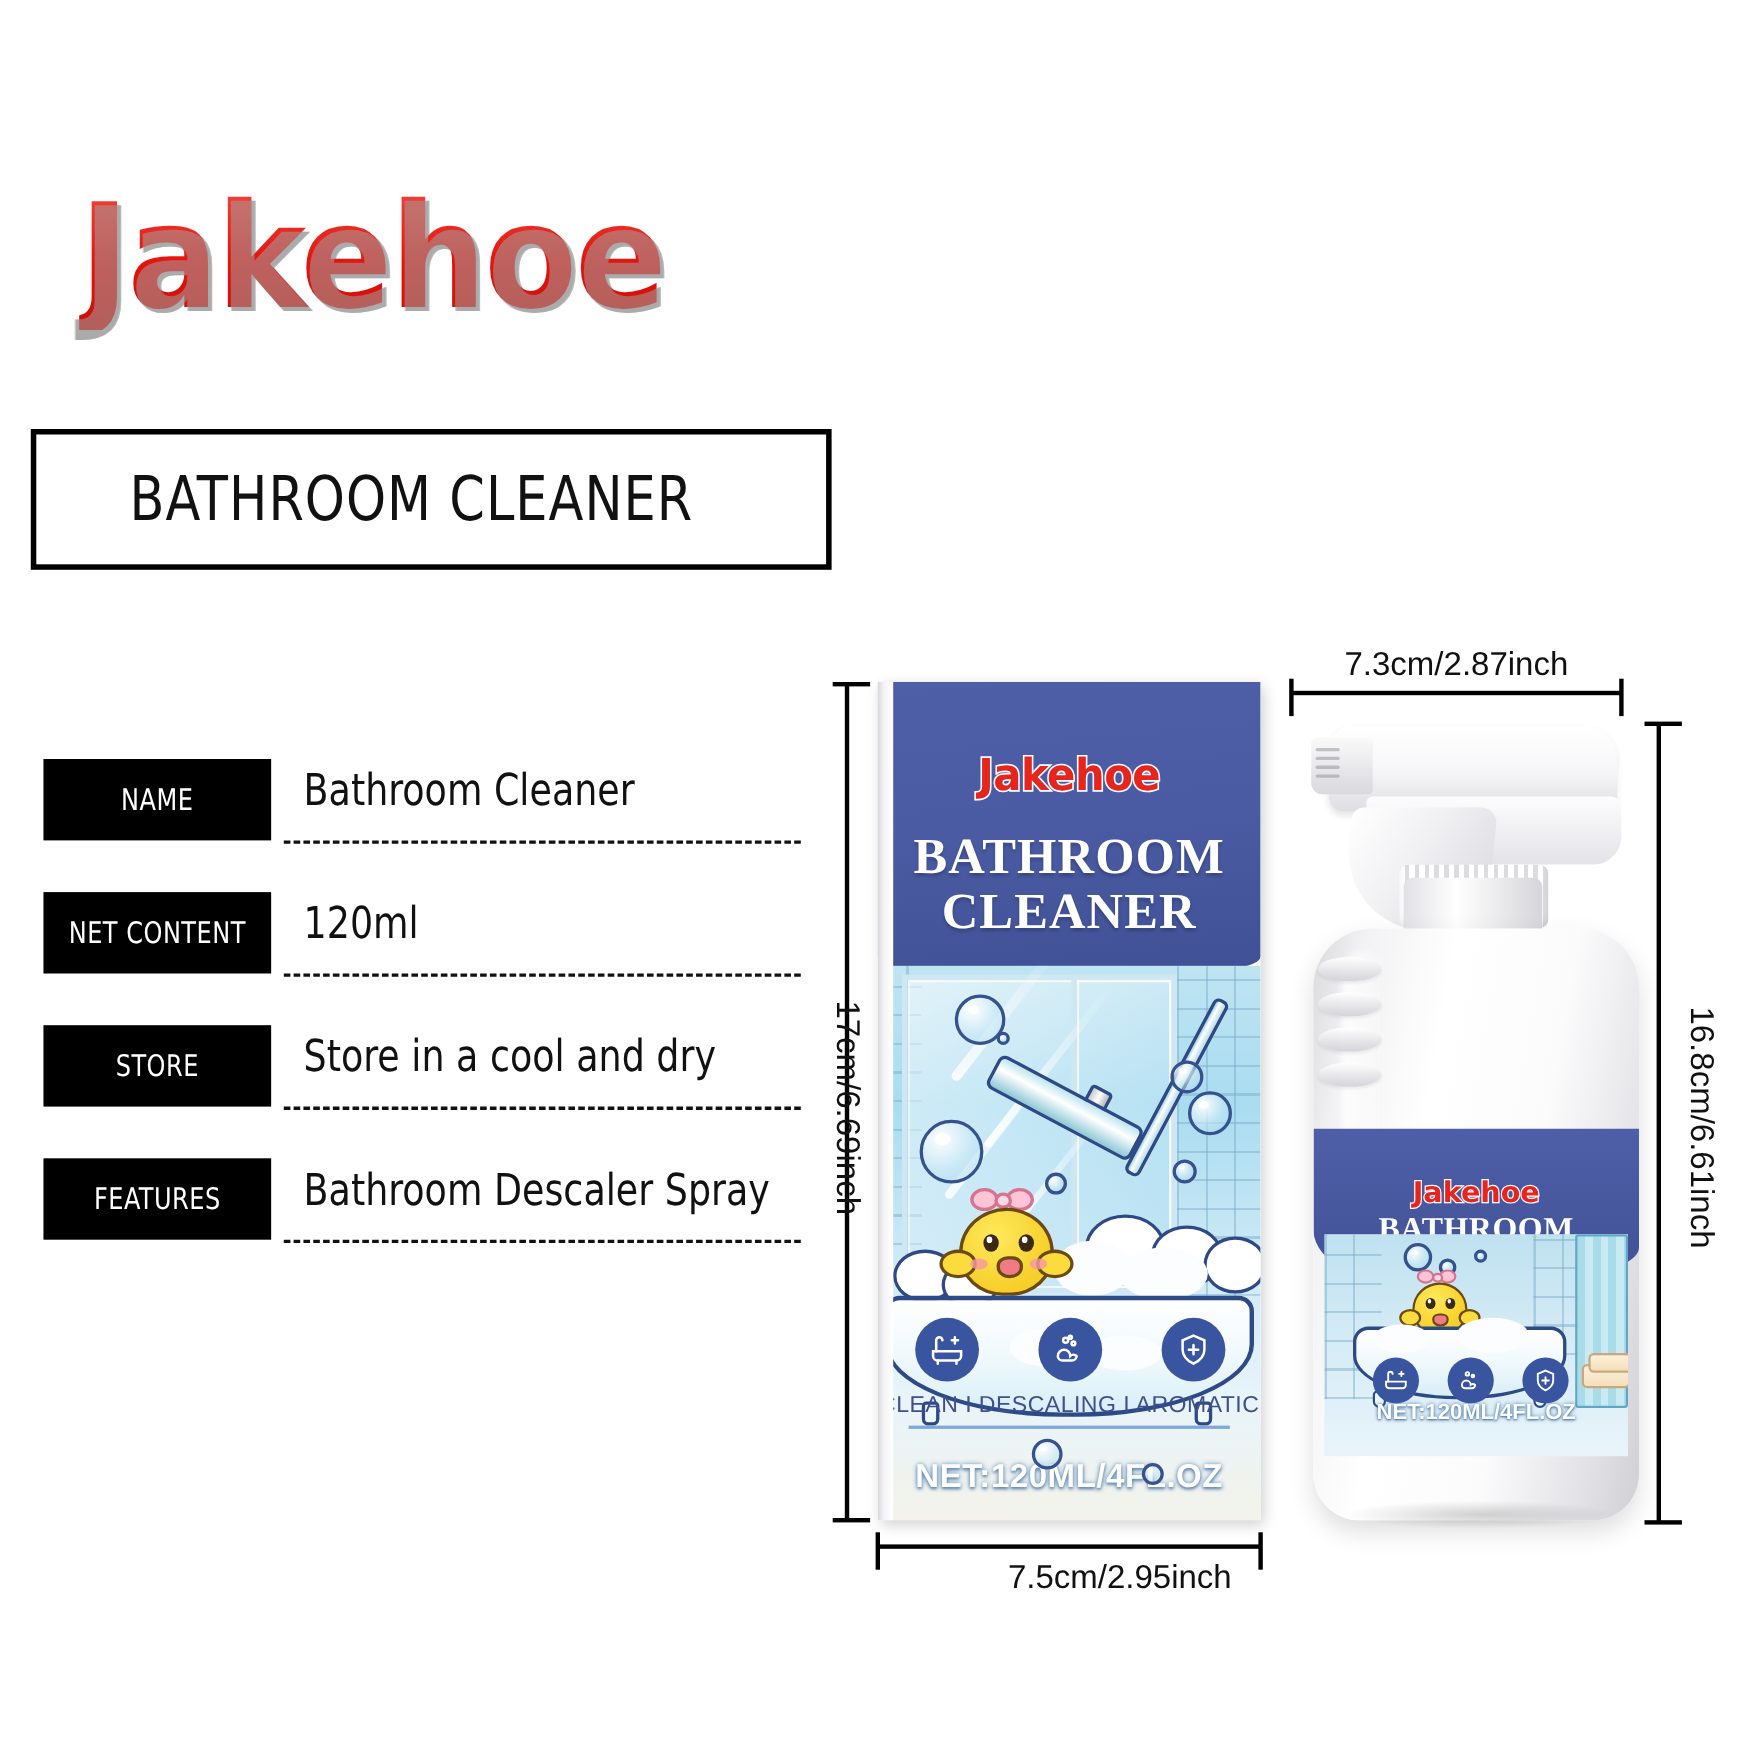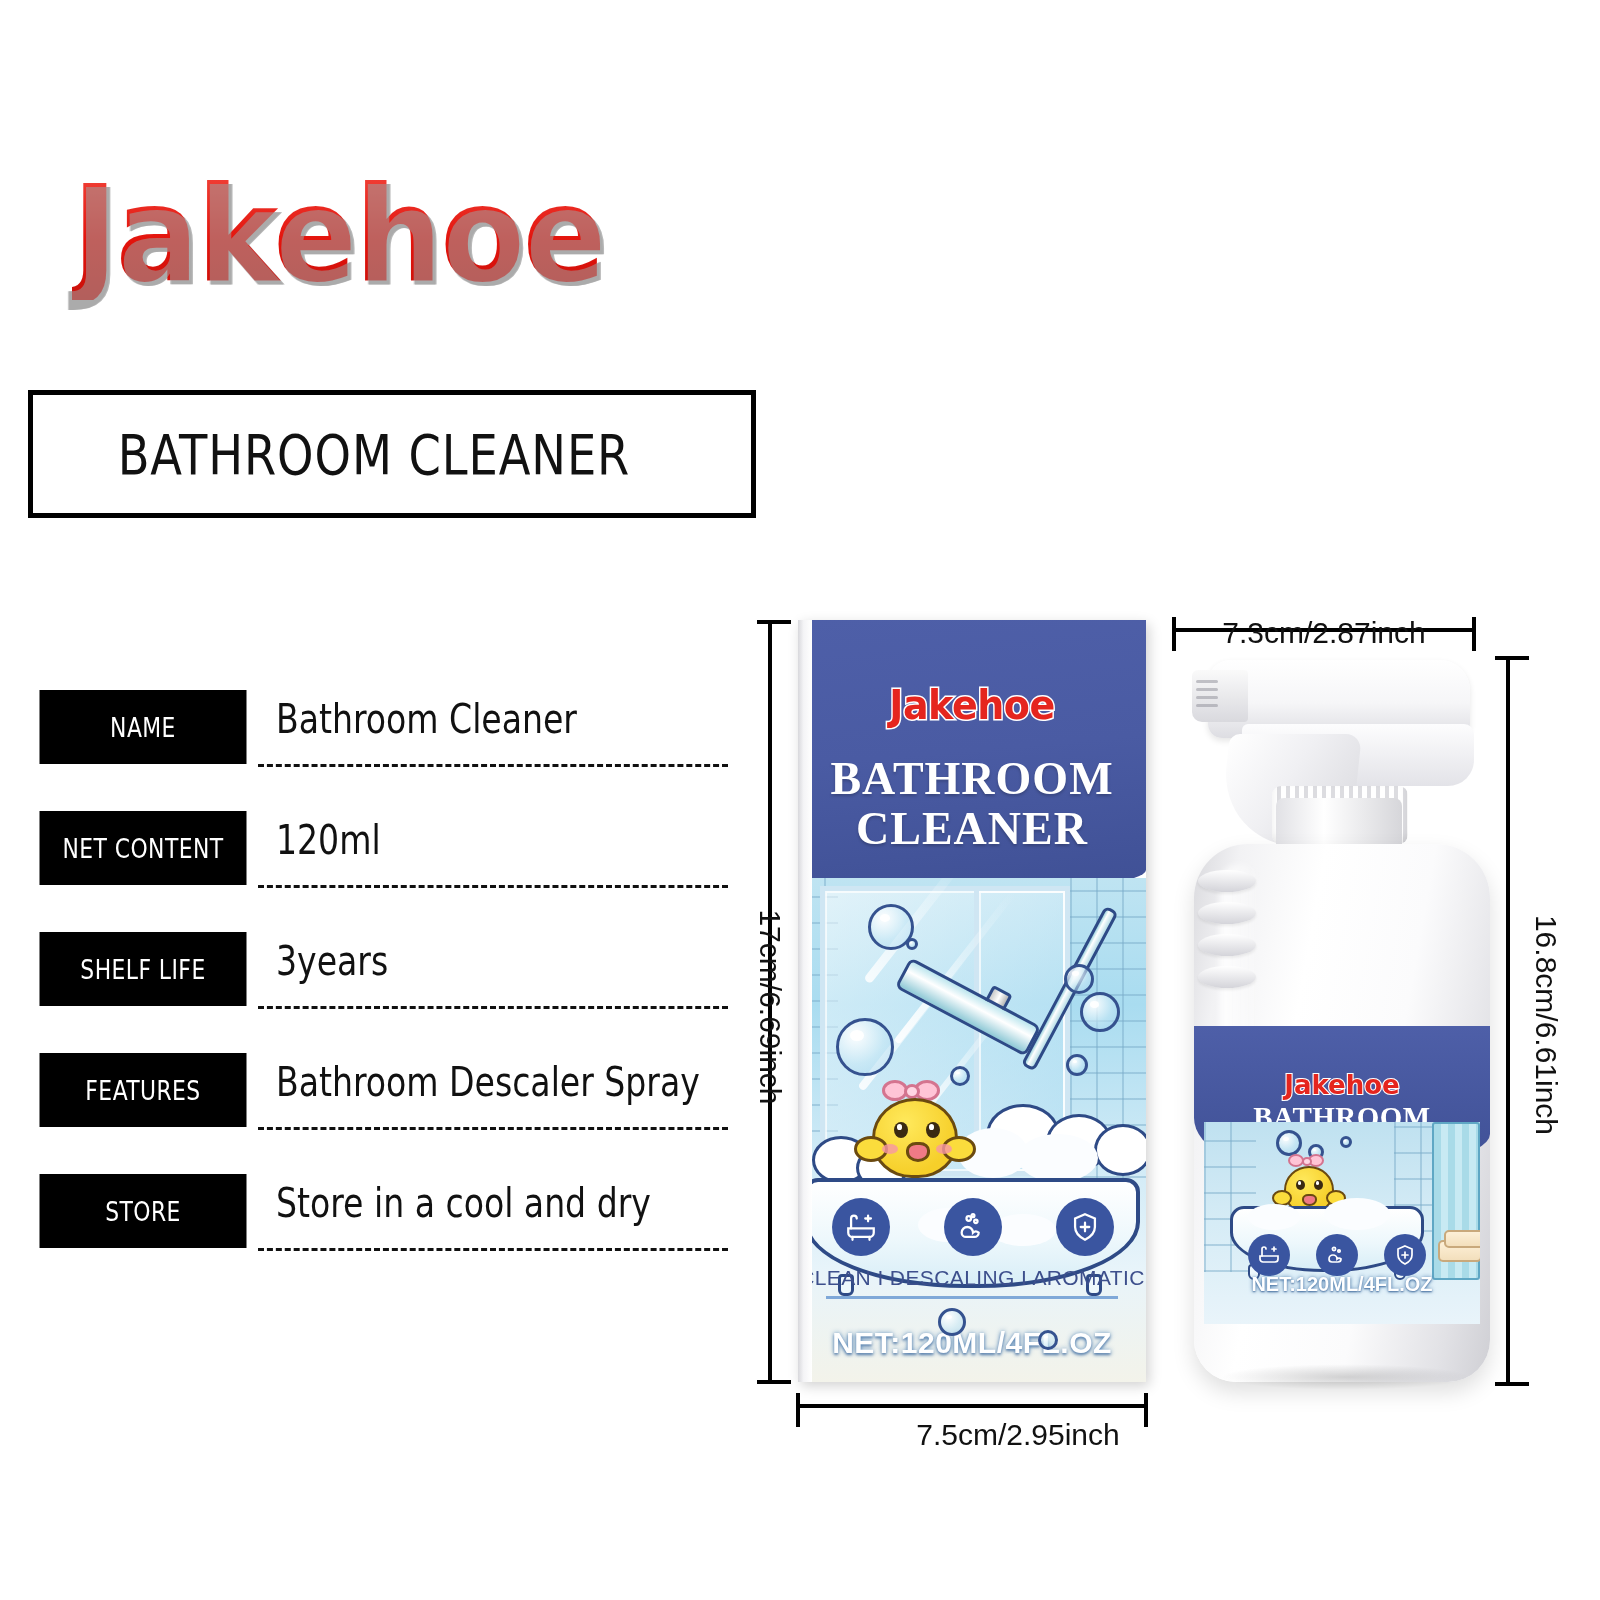--- a/index.html
+++ b/index.html
@@ -612,58 +612,53 @@
     <div class="spec-val">Bathroom Cleaner</div>
     <div class="spec-dash"></div>
   </div>
 
   <div class="spec-row">
     <div class="spec-key">NET CONTENT</div>
     <div class="spec-val">120ml</div>
     <div class="spec-dash"></div>
   </div>
 
+
   <div class="spec-row">
-    <div class="spec-key">SHELF LIFE</div>
-    <div class="spec-val">3years</div>
+    <div class="spec-key">STORE</div>
+    <div class="spec-val">Store in a cool and dry</div>
     <div class="spec-dash"></div>
   </div>
 
   <div class="spec-row">
     <div class="spec-key">FEATURES</div>
     <div class="spec-val">Bathroom Descaler Spray</div>
     <div class="spec-dash"></div>
   </div>
 
-  <div class="spec-row">
-    <div class="spec-key">STORE</div>
-    <div class="spec-val">Store in a cool and dry</div>
-    <div class="spec-dash"></div>
-  </div>
-
 
 </div>
 
 <div class="dim-line-v" style="left:768px; top:622px; height:760px;">
   <div class="dim-cap-h" style="top:-2px;"></div>
   <div class="dim-cap-h" style="top:758px;"></div>
 </div>
 <div class="dim-label dim-label-v" style="left:655px; top:990px; width:230px; text-align:center;">17cm/6.69inch</div>
 
 <div class="dim-line-h" style="left:798px; top:1404px; width:348px;">
   <div class="dim-cap-v" style="left:-2px;"></div>
   <div class="dim-cap-v" style="left:346px;"></div>
 </div>
 <div class="dim-label" style="left:844px; top:1418px; width:348px; text-align:center;">7.5cm/2.95inch</div>
 
 <div class="dim-line-h" style="left:1174px; top:628px; width:300px;">
   <div class="dim-cap-v" style="left:-2px;"></div>
   <div class="dim-cap-v" style="left:298px;"></div>
 </div>
-<div class="dim-label" style="left:1174px; top:588px; width:300px; text-align:center;margin-top:28px;">7.3cm/2.87inch</div>
+<div class="dim-label" style="left:1174px; top:588px; width:300px; text-align:center;">7.3cm/2.87inch</div>
 
 <div class="dim-line-v" style="left:1506px; top:658px; height:726px;">
   <div class="dim-cap-h" style="top:-2px;"></div>
   <div class="dim-cap-h" style="top:724px;"></div>
 </div>
 <div class="dim-label dim-label-v" style="left:1416px; top:1008px; width:260px; text-align:center;">16.8cm/6.61inch</div>
 
 <div id="product-box">
 
   <div id="box-header">

